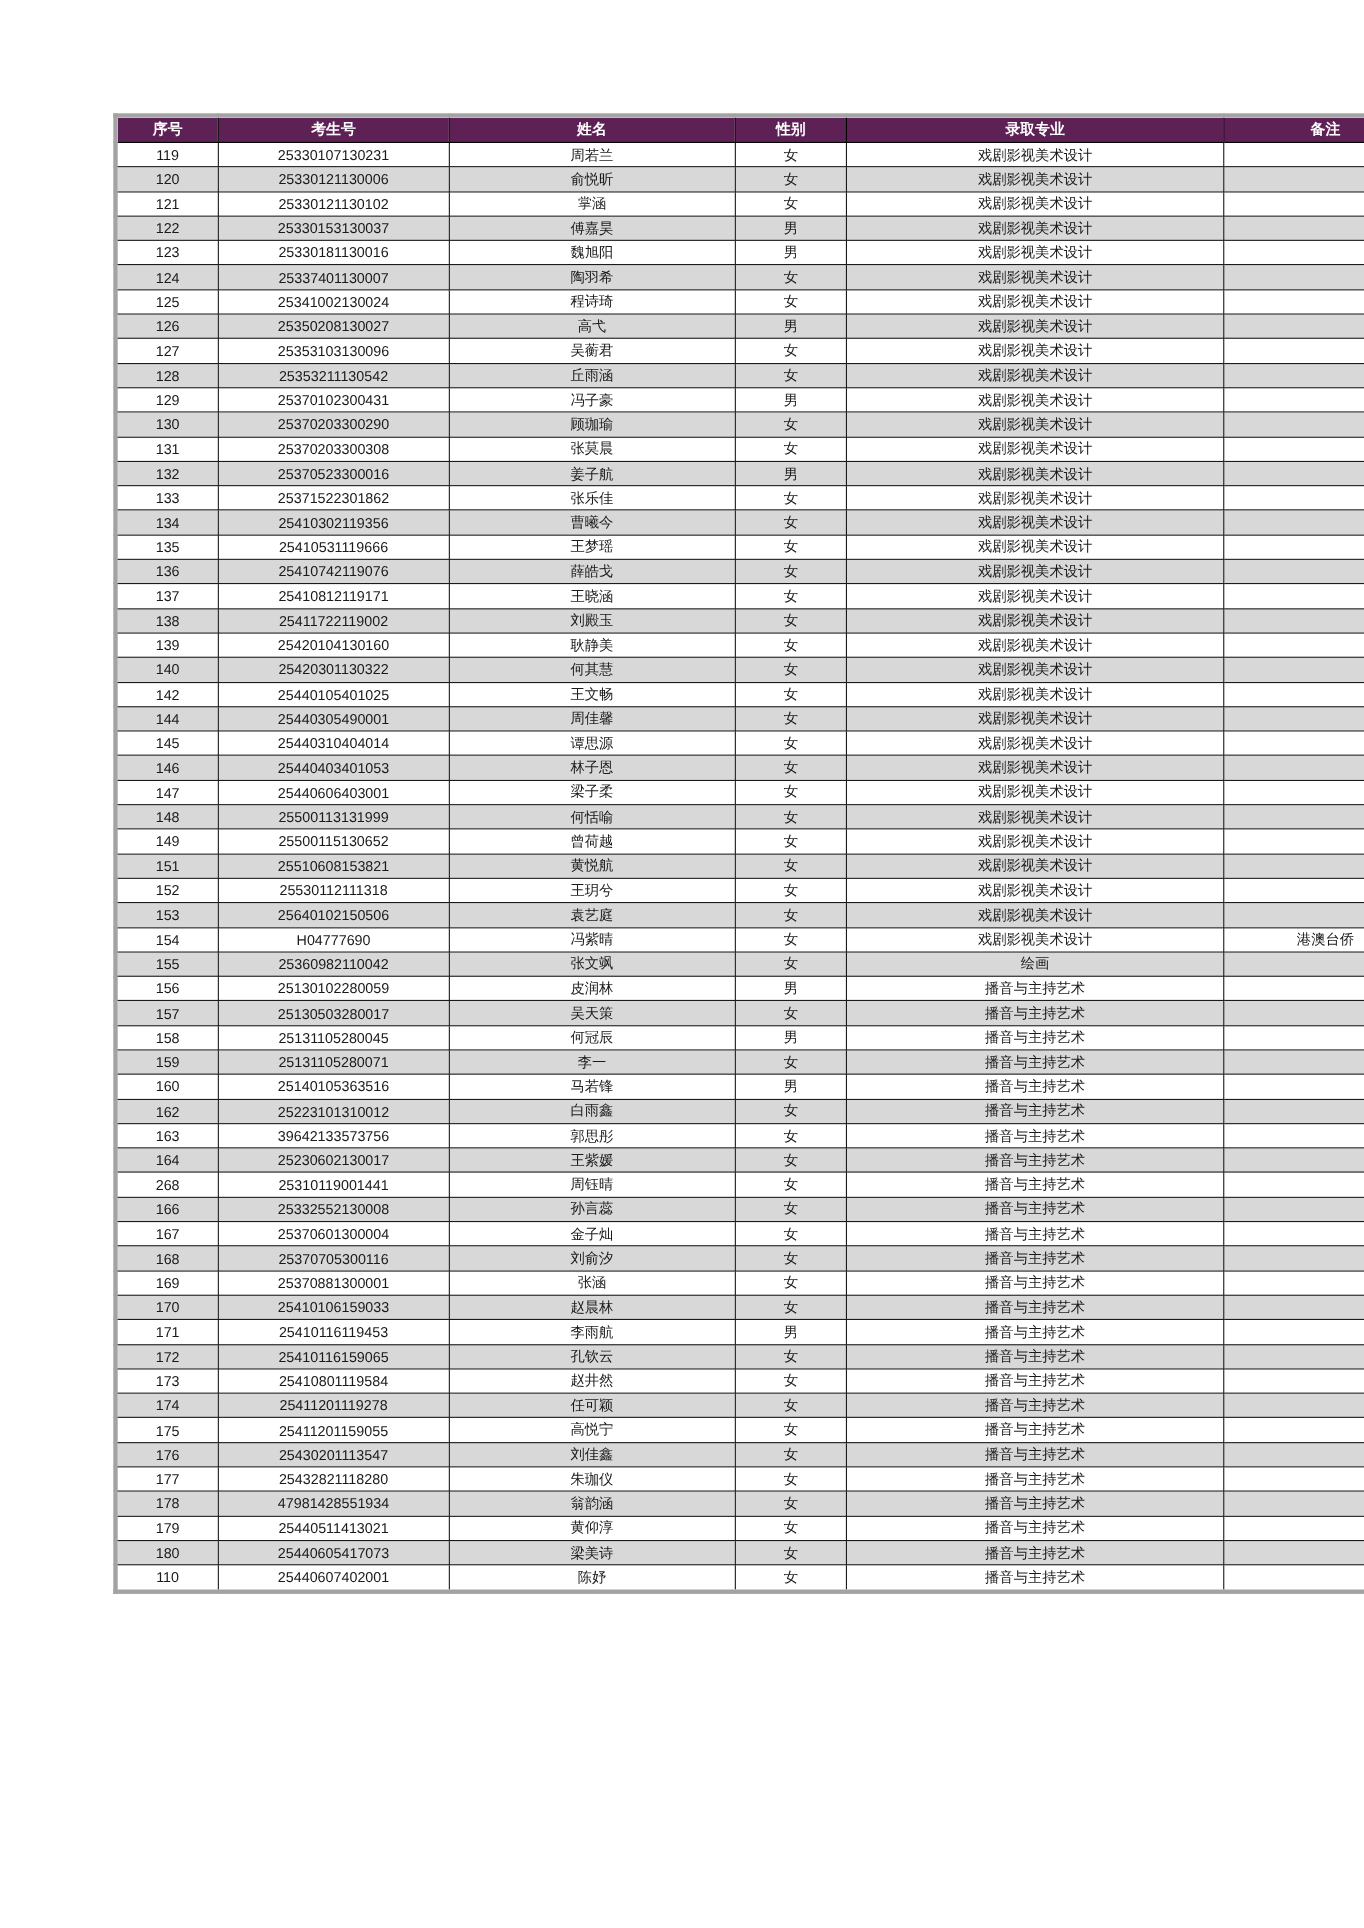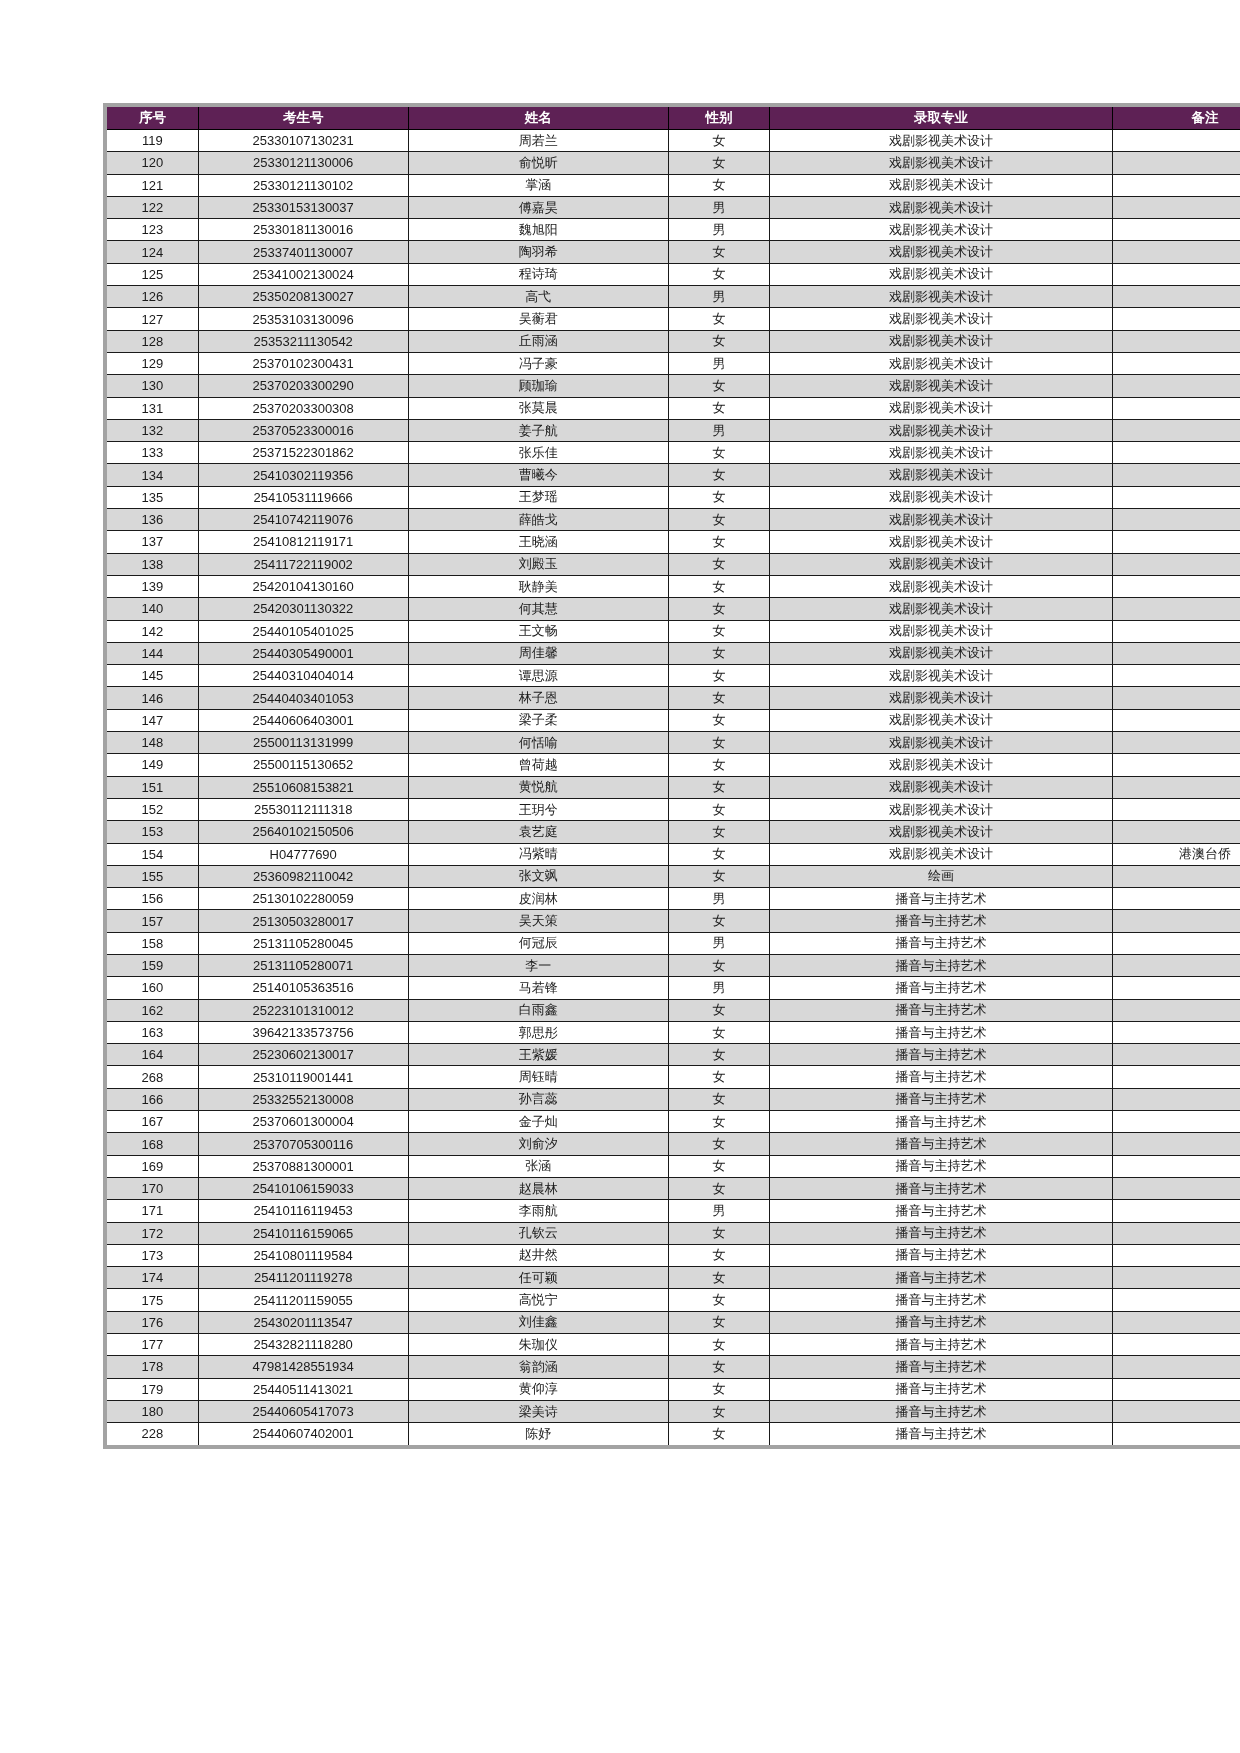--- a/index.html
+++ b/index.html
@@ -539,21 +539,21 @@
         </tr>
         <tr>
           <td>180</td>
           <td>25440605417073</td>
           <td>梁美诗</td>
           <td>女</td>
           <td>播音与主持艺术</td>
           <td></td>
         </tr>
         <tr>
-          <td>228</td>
+          <td>110</td>
           <td>25440607402001</td>
           <td>陈妤</td>
           <td>女</td>
           <td>播音与主持艺术</td>
           <td></td>
         </tr>
       </tbody>
   </table>
 </div>
 

